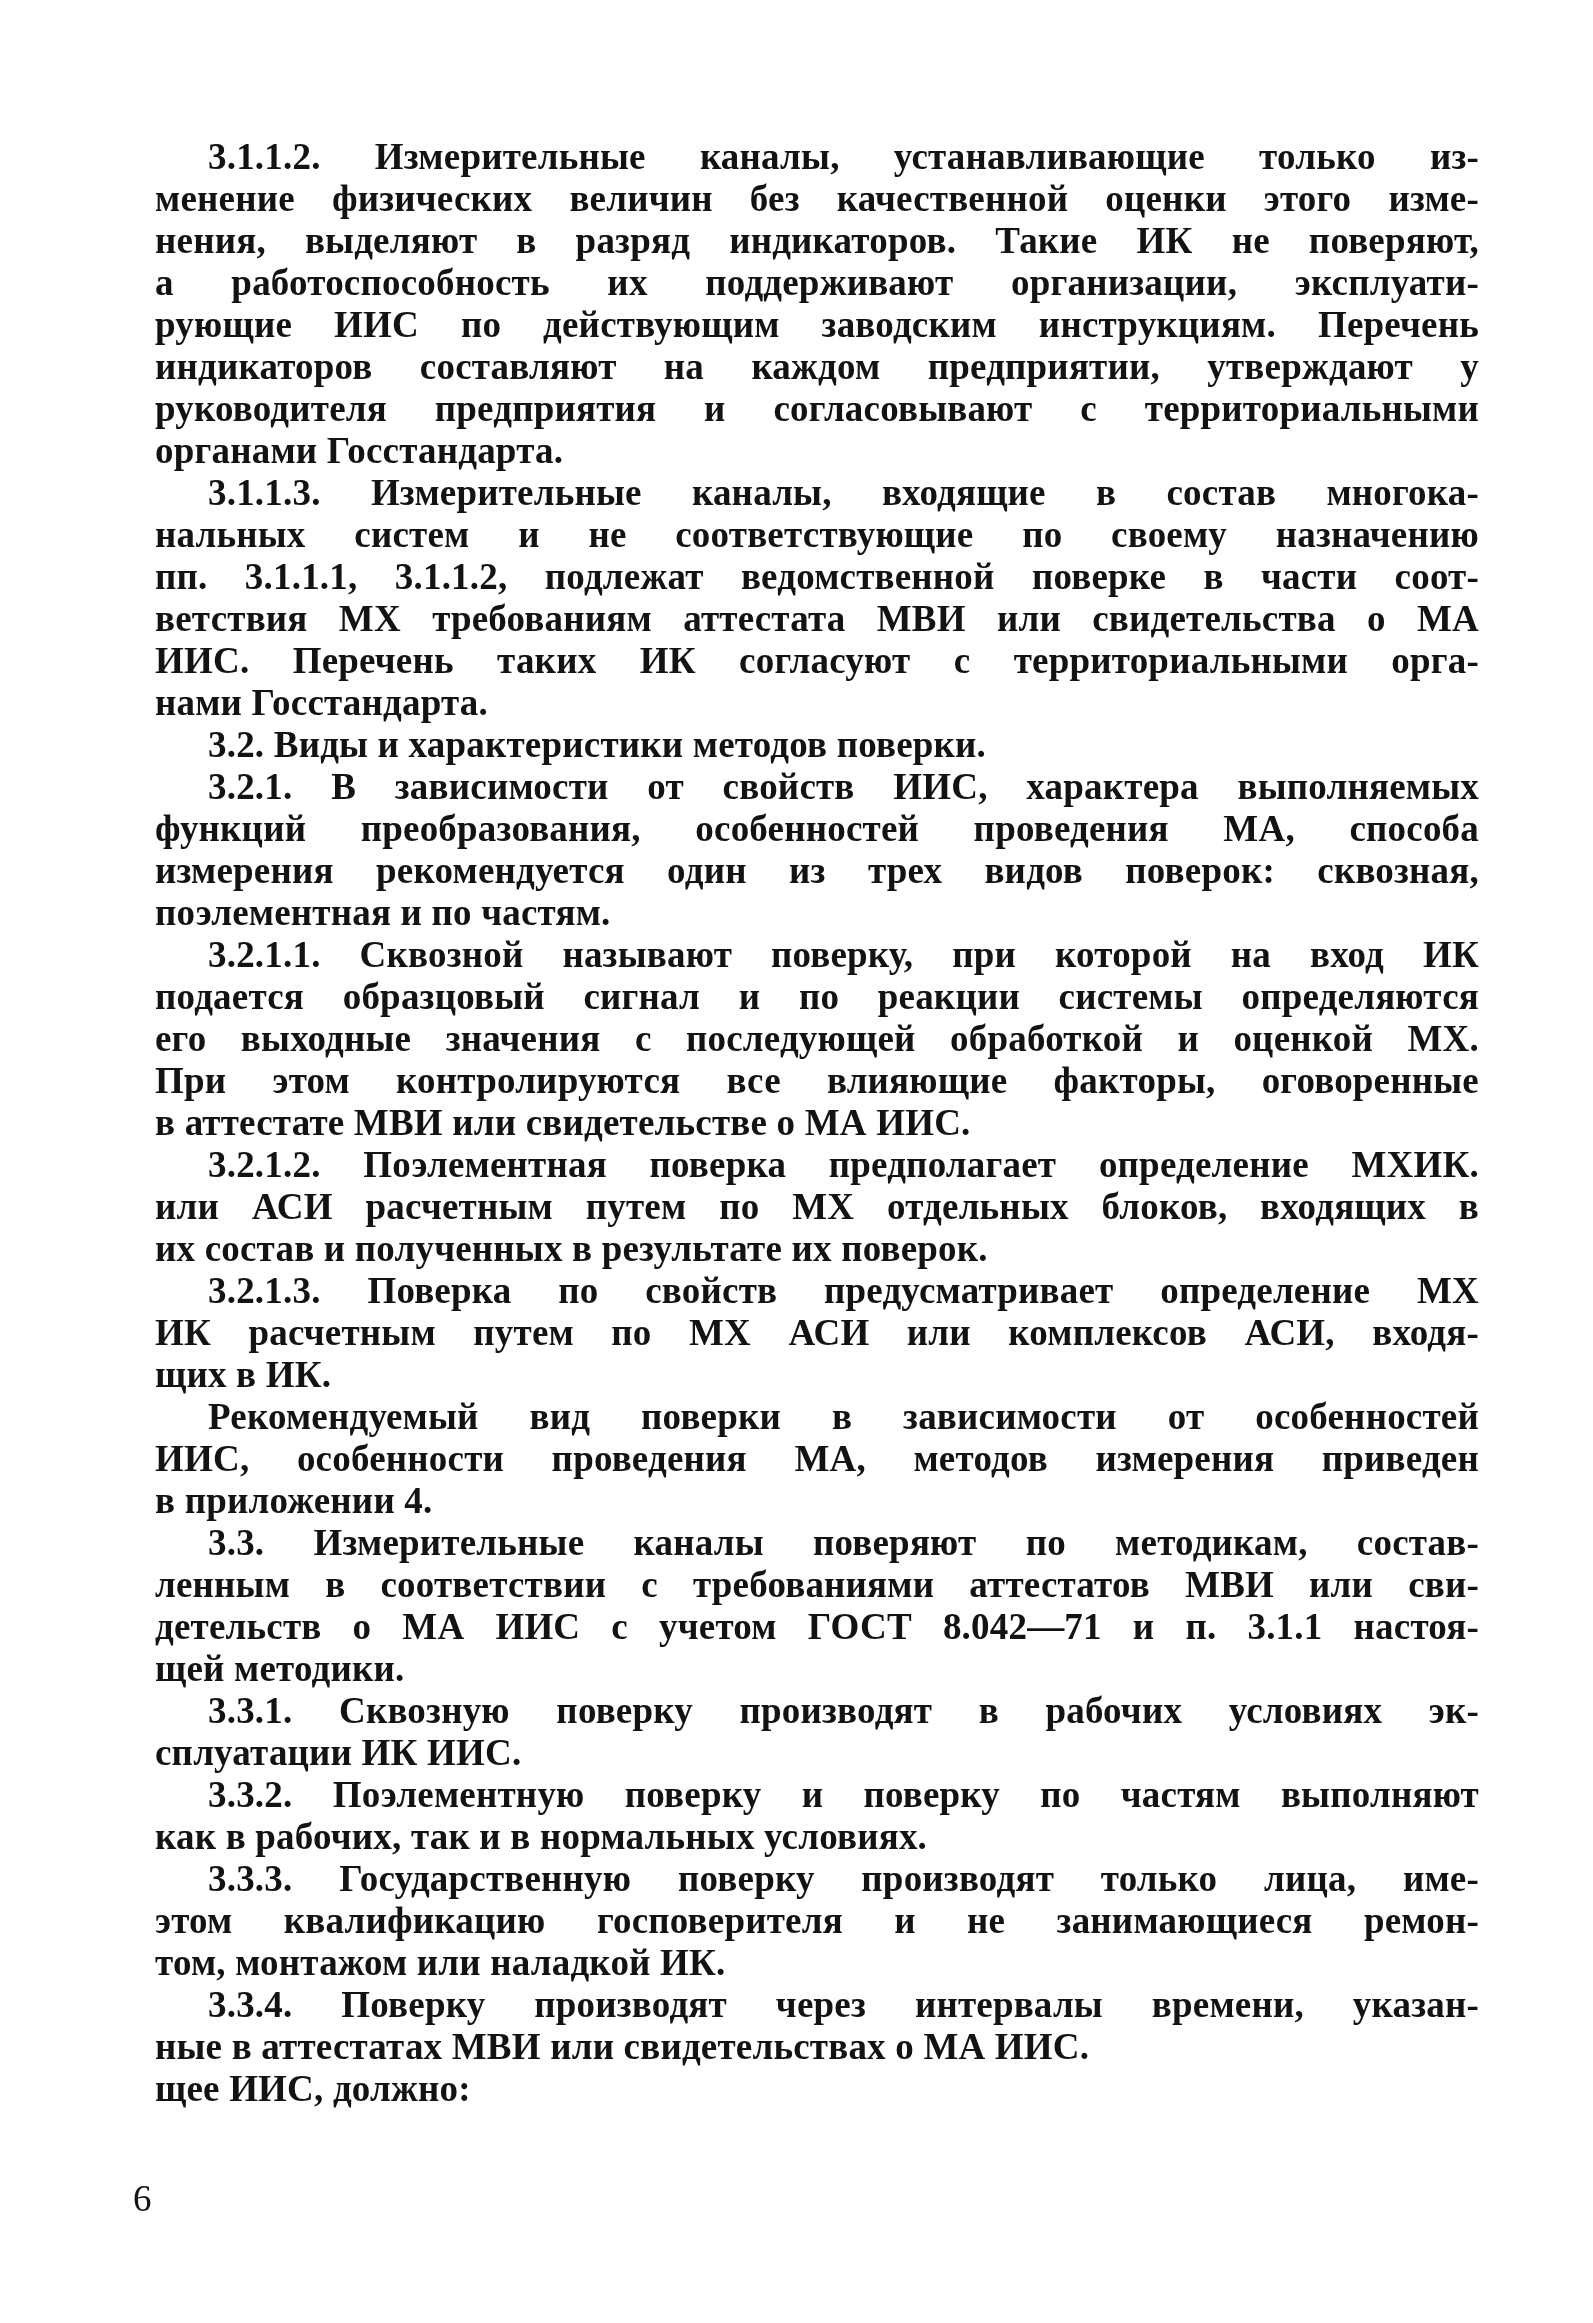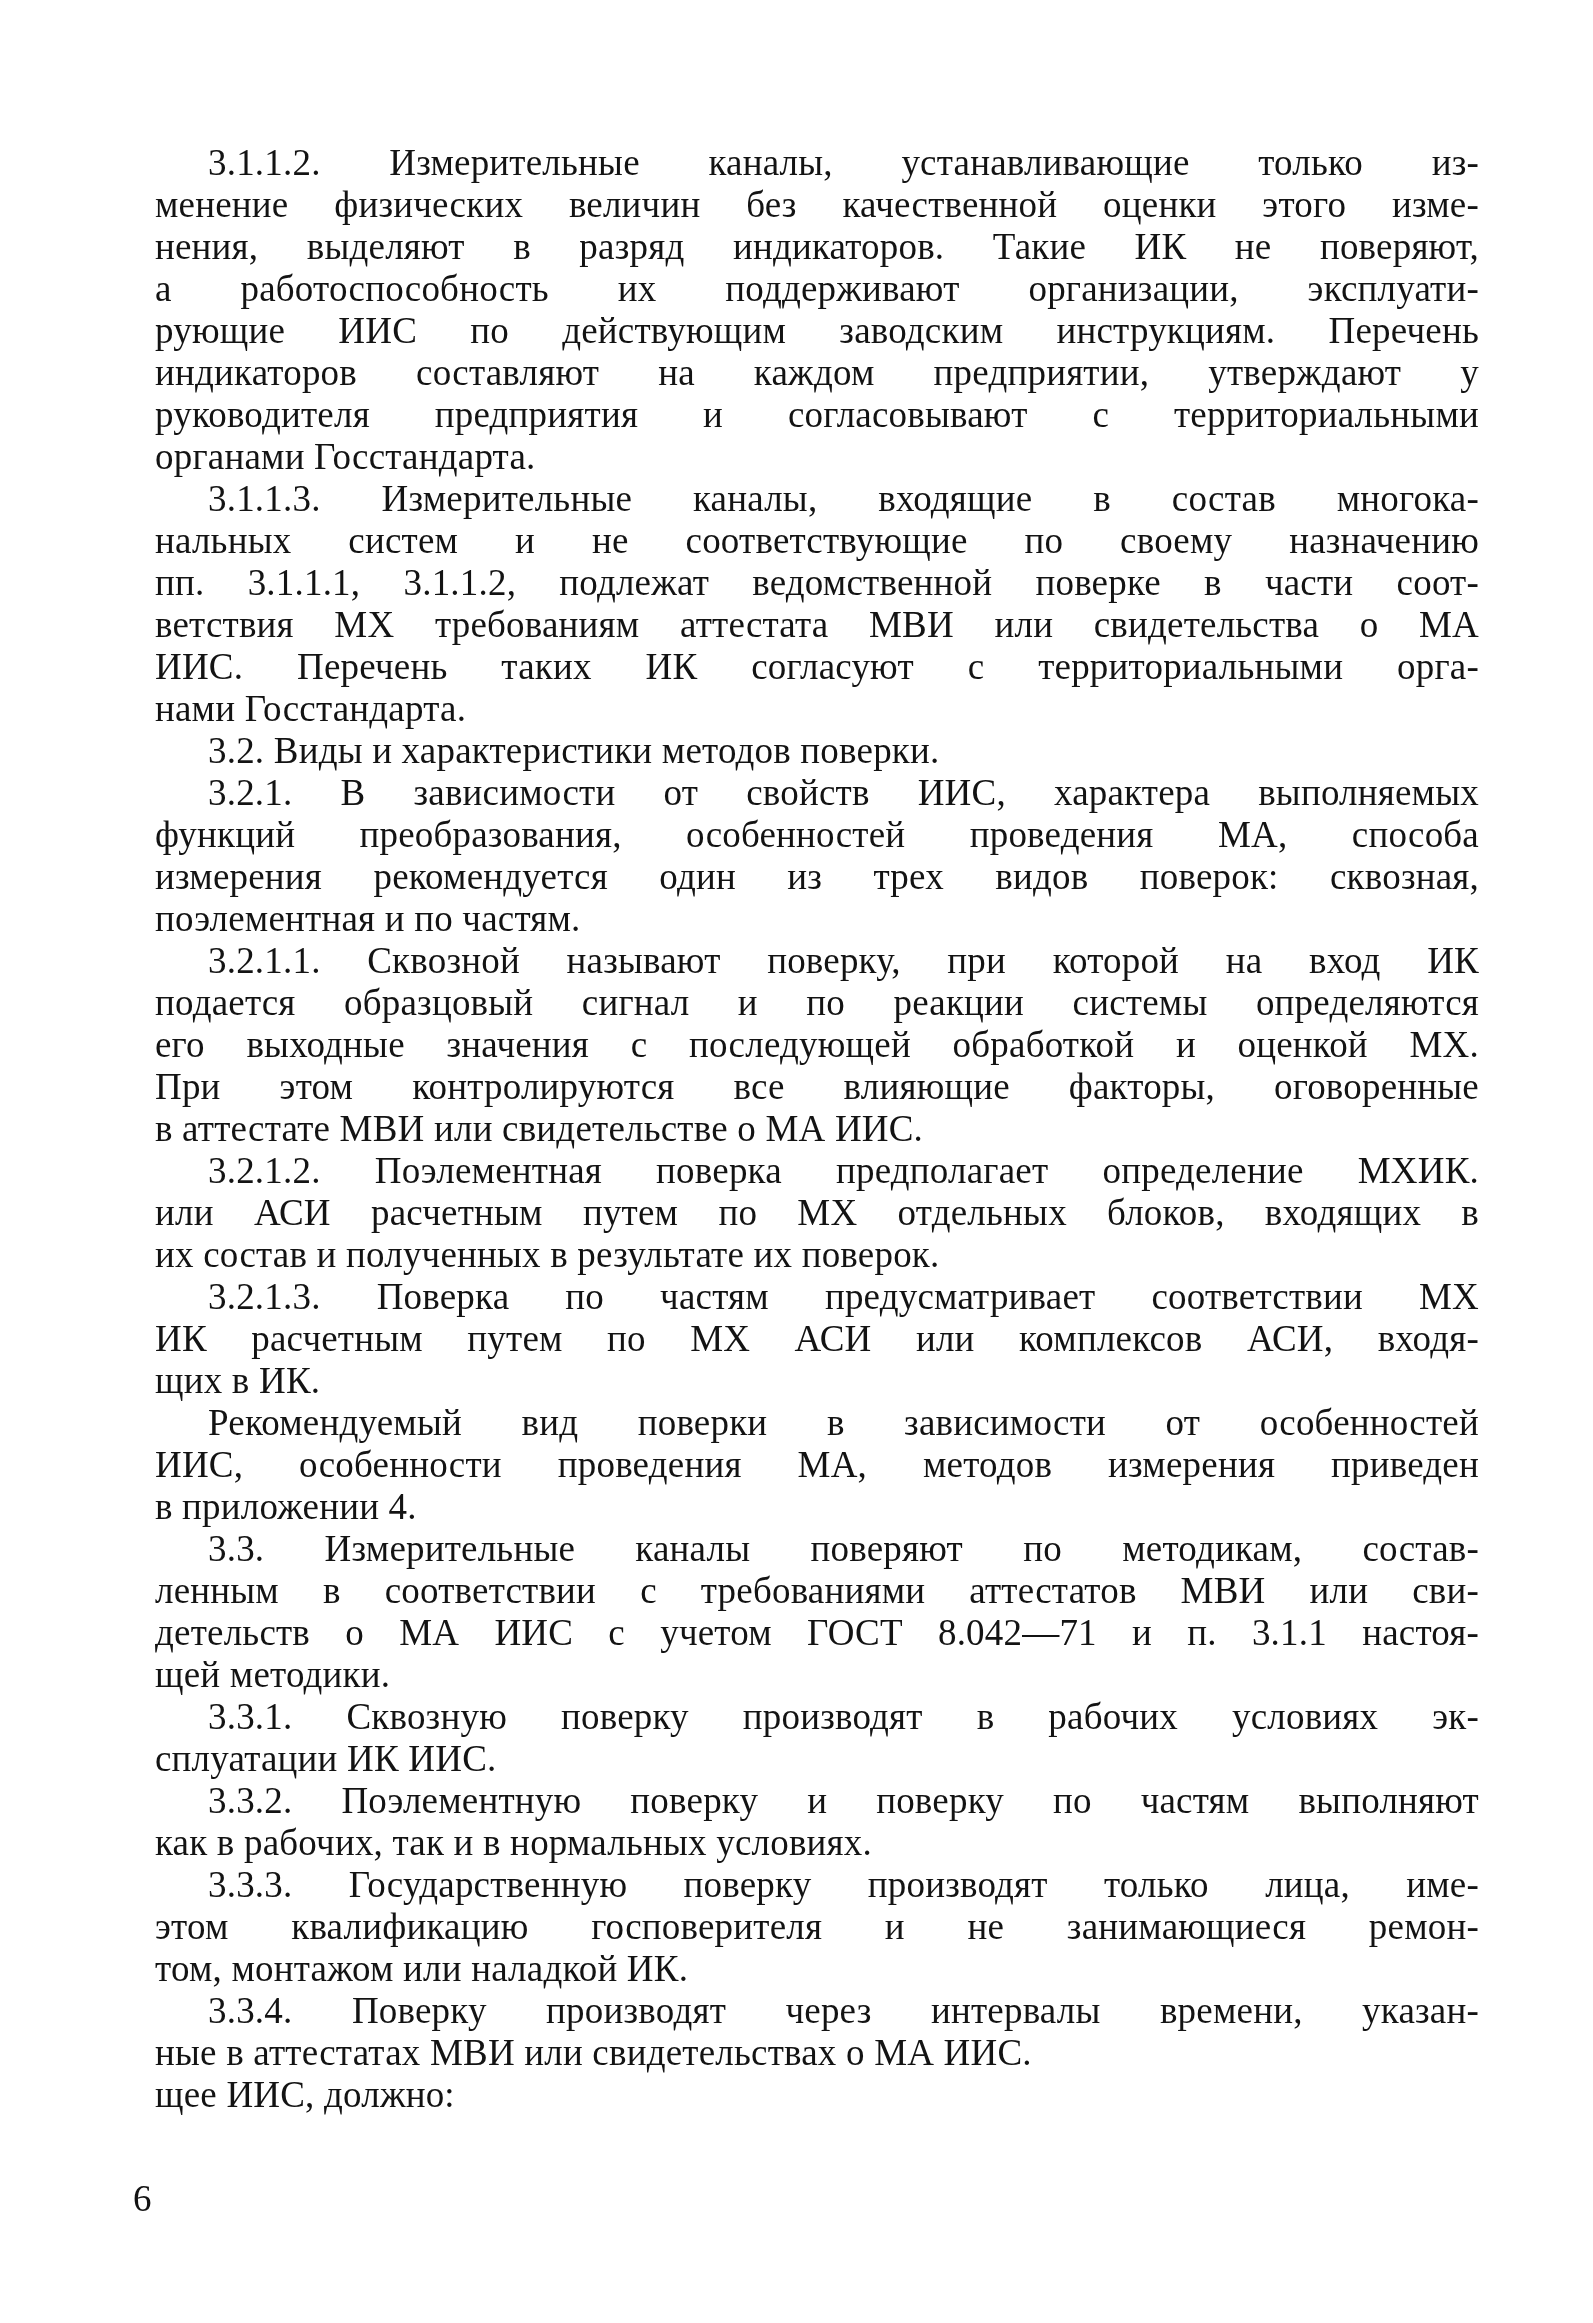--- a/index.html
+++ b/index.html
@@ -6,22 +6,23 @@
   body {
     width: 1594px; height: 2324px;
     background: #ffffff;
     position: relative;
     font-family: "Liberation Serif", "DejaVu Serif", serif;
     color: #131313;
     overflow: hidden;
   }
   .textblock {
     position: absolute;
-    left: 155px; top: 142px;
+    left: 155px; top: 136px;
     width: 1324px;
+    font-weight: bold;
   }
   .ln {
     font-size: 37px;
     line-height: 42px;
     text-align: justify;
     text-align-last: justify;
     letter-spacing: 0.2px;
   }
   .ln.fin { text-align-last: left; }
   .ln.ind { padding-left: 53px; }
@@ -56,21 +57,21 @@
   <div class="ln">измерения рекомендуется один из трех видов поверок: сквозная,</div>
   <div class="ln fin">поэлементная и по частям.</div>
   <div class="ln ind">3.2.1.1. Сквозной называют поверку, при которой на вход ИК</div>
   <div class="ln">подается образцовый сигнал и по реакции системы определяются</div>
   <div class="ln">его выходные значения с последующей обработкой и оценкой МХ.</div>
   <div class="ln">При этом контролируются все влияющие факторы, оговоренные</div>
   <div class="ln fin">в аттестате МВИ или свидетельстве о МА ИИС.</div>
   <div class="ln ind">3.2.1.2. Поэлементная поверка предполагает определение МХИК.</div>
   <div class="ln">или АСИ расчетным путем по МХ отдельных блоков, входящих в</div>
   <div class="ln fin">их состав и полученных в результате их поверок.</div>
-  <div class="ln ind">3.2.1.3. Поверка по частям предусматривает соответствии МХ</div>
+  <div class="ln ind">3.2.1.3. Поверка по свойств предусматривает определение МХ</div>
   <div class="ln">ИК расчетным путем по МХ АСИ или комплексов АСИ, входя-</div>
   <div class="ln fin">щих в ИК.</div>
   <div class="ln ind">Рекомендуемый вид поверки в зависимости от особенностей</div>
   <div class="ln">ИИС, особенности проведения МА, методов измерения приведен</div>
   <div class="ln fin">в приложении 4.</div>
   <div class="ln ind">3.3. Измерительные каналы поверяют по методикам, состав-</div>
   <div class="ln">ленным в соответствии с требованиями аттестатов МВИ или сви-</div>
   <div class="ln">детельств о МА ИИС с учетом ГОСТ 8.042—71 и п. 3.1.1 настоя-</div>
   <div class="ln fin">щей методики.</div>
   <div class="ln ind">3.3.1. Сквозную поверку производят в рабочих условиях эк-</div>

